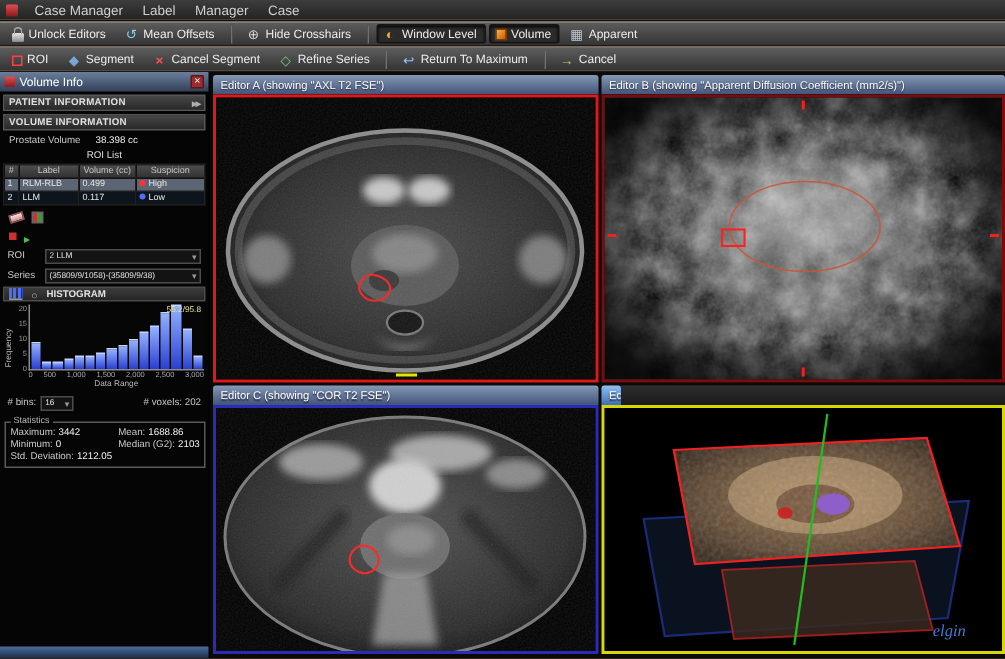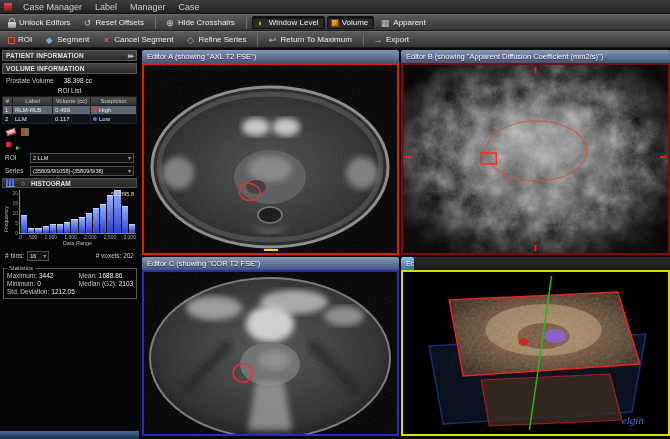--- a/index.html
+++ b/index.html
@@ -130,21 +130,21 @@
     <span class="menu-item">Case</span>
   </div>
 
   <div class="toolbar">
     <div class="tbtn">
       <span class="ticon i-lock"></span>
       <span>Unlock Editors</span>
     </div>
     <div class="tbtn">
       <span class="ticon i-reset"></span>
-      <span>Reset Offsets</span>
+      <span>Mean Offsets</span>
     </div>
     <div class="tsep"></div>
     <div class="tbtn">
       <span class="ticon i-cross"></span>
       <span>Hide Crosshairs</span>
     </div>
     <div class="tsep"></div>
     <div class="tbtn active">
       <span class="ticon i-wl"></span>
       <span>Window Level</span>
@@ -177,27 +177,32 @@
       <span>Refine Series</span>
     </div>
     <div class="tsep"></div>
     <div class="tbtn">
       <span class="ticon i-return"></span>
       <span>Return To Maximum</span>
     </div>
     <div class="tsep"></div>
     <div class="tbtn">
       <span class="ticon i-export"></span>
-      <span>Export</span>
+      <span>Cancel</span>
     </div>
   </div>
 
   <div class="main">
 
     <div class="sidebar">
+      <div class="ptitle">
+        <span class="pticon"></span>
+        <span>Volume Info</span>
+        <span class="pclose"></span>
+      </div>
       <div class="pbody">
         <div class="secrow">
           <span>PATIENT INFORMATION</span>
           <span class="secicon"></span>
         </div>
         <div class="secrow">
           <span>VOLUME INFORMATION</span>
         </div>
 
         <div class="kv">

